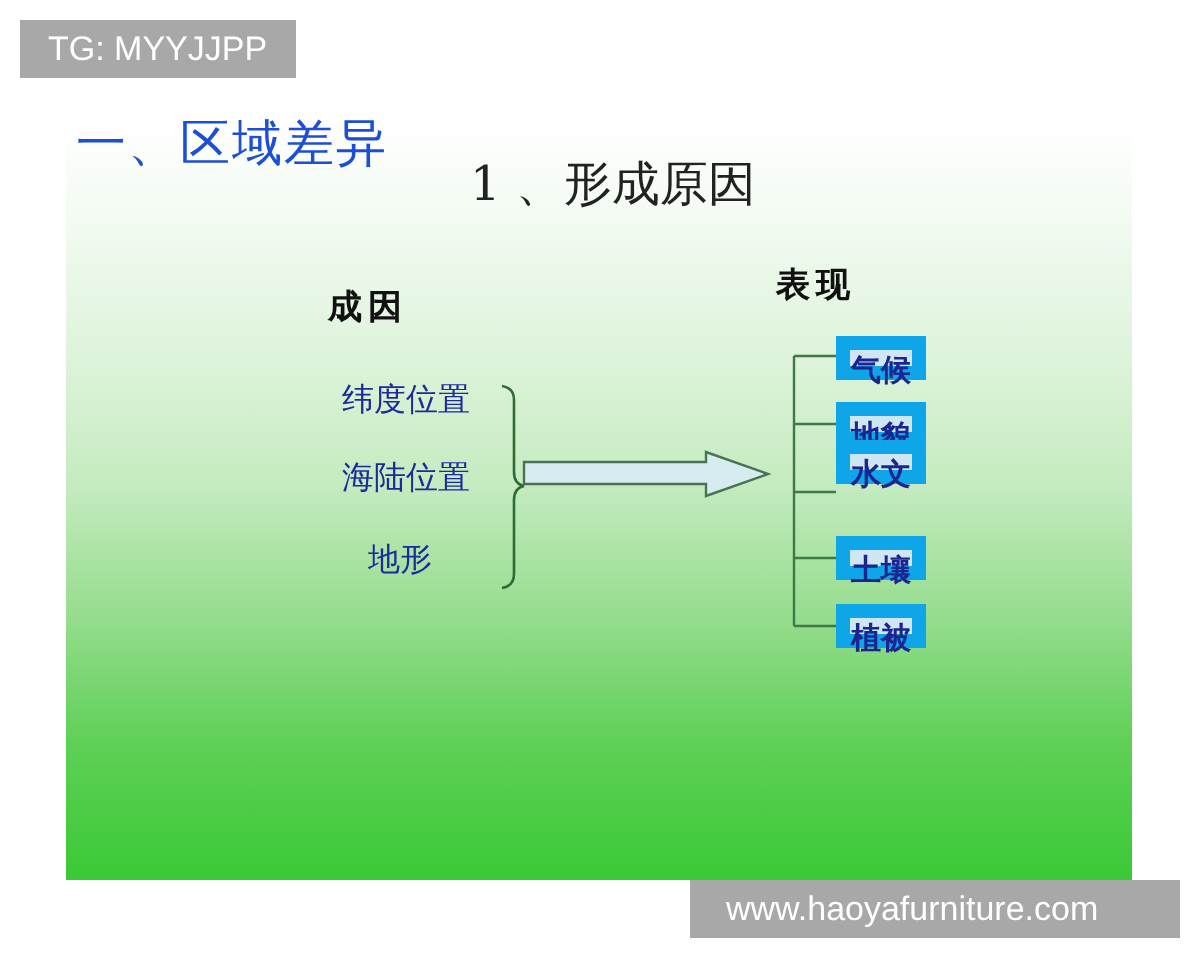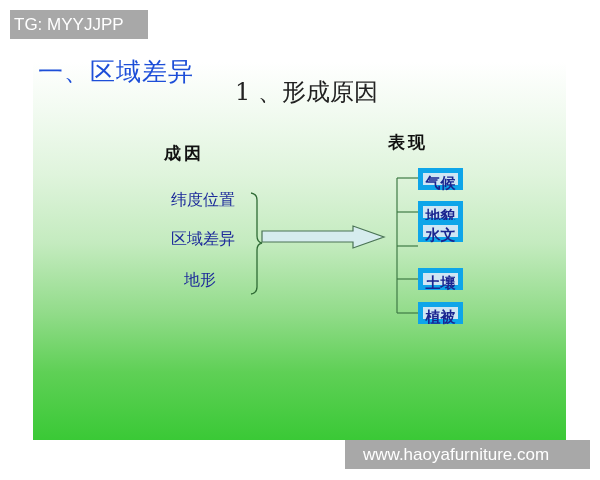--- a/index.html
+++ b/index.html
@@ -1,45 +1,45 @@
 <!DOCTYPE html>
 <html><head>
 <meta charset="utf-8">
 <style>
   html, body { margin:0; padding:0; }
   body { width:600px; height:480px; position:relative; background:#ffffff; overflow:hidden;
          font-family:"DejaVu Sans", sans-serif; }
   .slide { position:absolute; left:33px; top:62px; width:533px; height:378px;
            background:linear-gradient(to bottom, #ffffff 0%, #f3fbf2 12%, #dff4dc 30%, #c4ebbf 48%, #93dc8b 66%, #5fd056 82%, #3ac936 100%); }
   .badge { position:absolute; background:#a8a8a8; color:#ffffff; font-family:"Liberation Sans", sans-serif; }
-  .tg { left:10px; top:10px; width:138px; height:29px; font-size:17px; line-height:29px; padding-left:4px; box-sizing:border-box; }
+  .tg { left:10px; top:10px; width:138px; height:29px; font-size:17px; line-height:29px; padding-left:14px; box-sizing:border-box; }
   .wm { left:345px; top:440px; width:245px; height:29px; font-size:17px; line-height:29px; padding-left:18px; box-sizing:border-box; }
   .title { position:absolute; left:38px; top:55px; font-size:25px; color:#1d4ed8; font-family:"DejaVu Sans", sans-serif; letter-spacing:1px; }
   .subtitle { position:absolute; left:235px; top:76px; font-size:24px; color:#222; font-family:"DejaVu Serif", serif; }
   .hdr { position:absolute; font-size:17px; font-weight:bold; color:#111; font-family:"DejaVu Serif", serif; letter-spacing:3px; }
   .cause { position:absolute; font-size:16px; color:#1c2a9a; font-family:"DejaVu Sans", sans-serif; }
-  .box { position:absolute; left:418px; width:45px; height:22px; background:#cfe6f4; border:5px solid #0ea5e9;
+  .box { position:absolute; left:418px; width:45px; height:22px; background:#cfe6f4; border:7px solid #0ea5e9;
          box-sizing:border-box; font-size:15px; color:#1a2590; font-weight:bold; text-align:center; line-height:20px; }
   svg.over { position:absolute; left:0; top:0; }
 </style>
 </head>
 <body>
 
 <div class="slide"></div>
 
 <div class="badge tg">TG: MYYJJPP</div>
 
 <div class="title">一、区域差异</div>
 <div class="subtitle">1 、形成原因</div>
 
 <div class="hdr" style="left:164px; top:142px;">成因</div>
 <div class="hdr" style="left:388px; top:131px;">表现</div>
 
 <div class="cause" style="left:171px; top:190px;">纬度位置</div>
-<div class="cause" style="left:171px; top:229px;">区域差异</div>
+<div class="cause" style="left:171px; top:229px;">海陆位置</div>
 <div class="cause" style="left:184px; top:270px;">地形</div>
 
 <svg class="over" width="600" height="480">
 
   <path d="M251 193 Q257 194 257 200 L257 236 Q257 242 262 243 Q257 244 257 250 L257 287 Q257 293 251 294" fill="none" stroke="#2f6b35" stroke-width="1.3"></path>
 
   <polygon points="262,231 353,231 353,226 384,237 353,248 353,242 262,242" fill="#d6ecee" stroke="#4a7355" stroke-width="1.2"></polygon>
 
   <line x1="397" y1="178" x2="397" y2="313" stroke="#3f7a45" stroke-width="1.2"></line>
   <line x1="397" y1="178" x2="418" y2="178" stroke="#3f7a45" stroke-width="1.2"></line>

